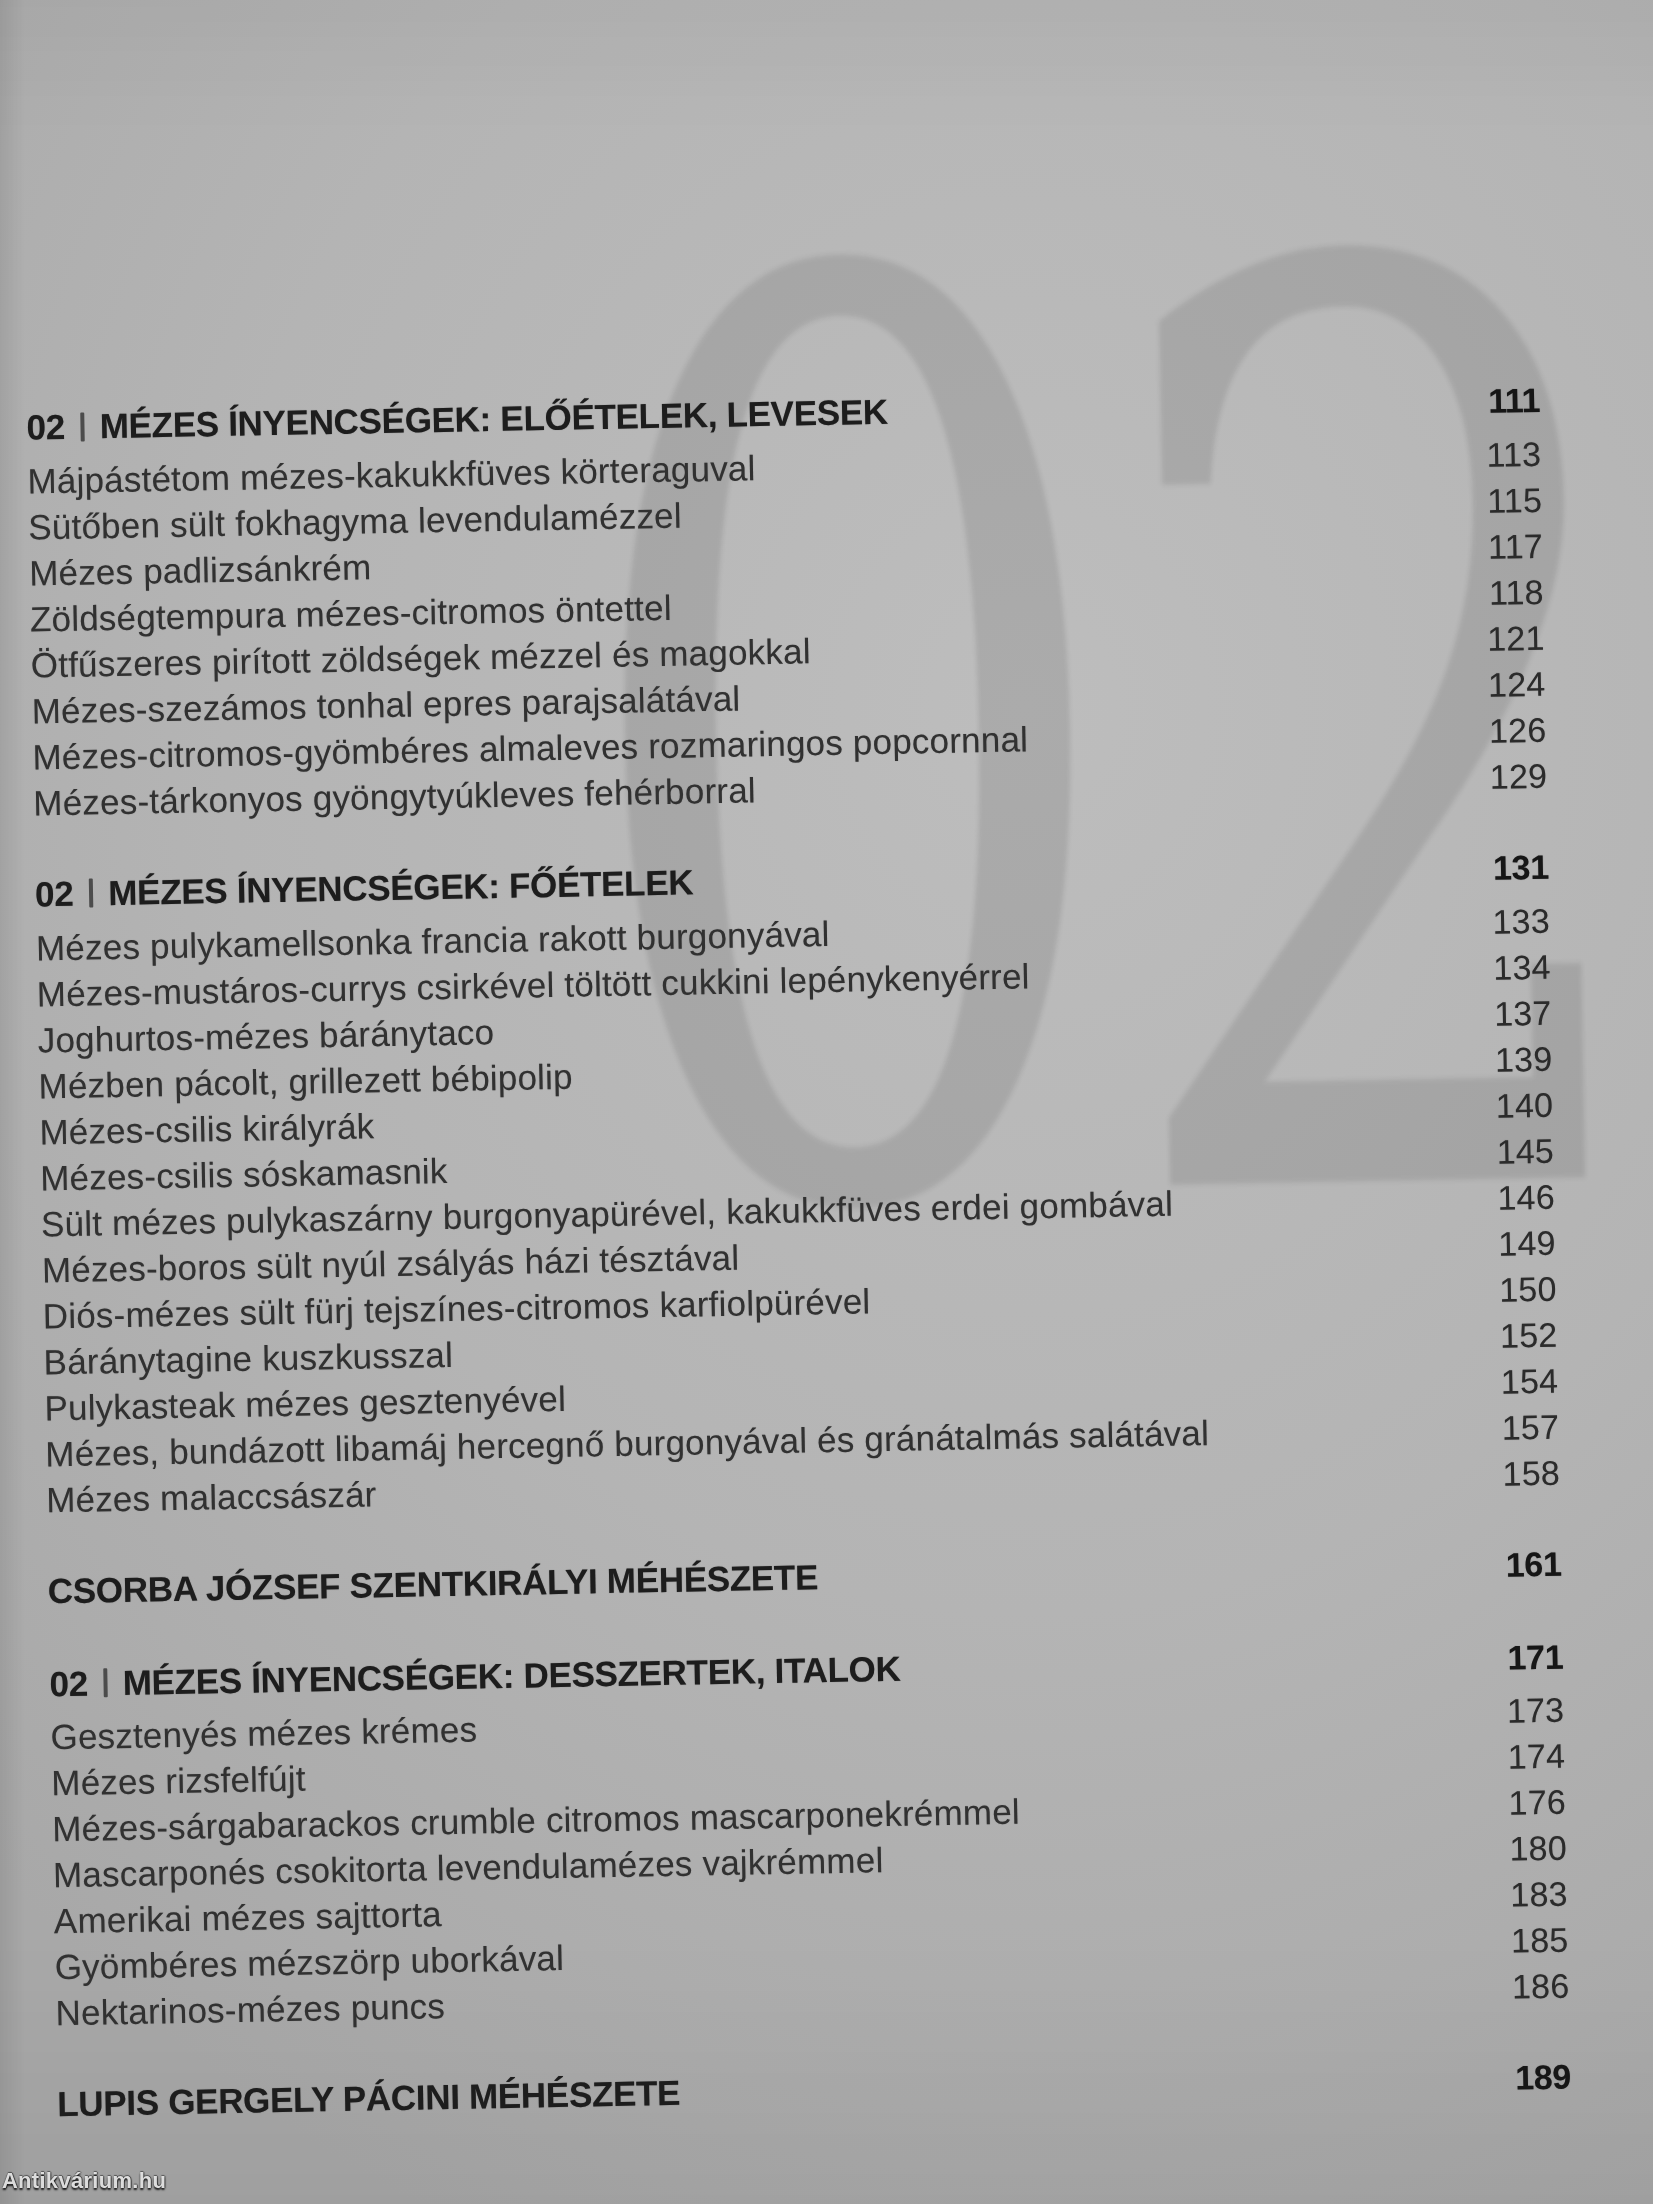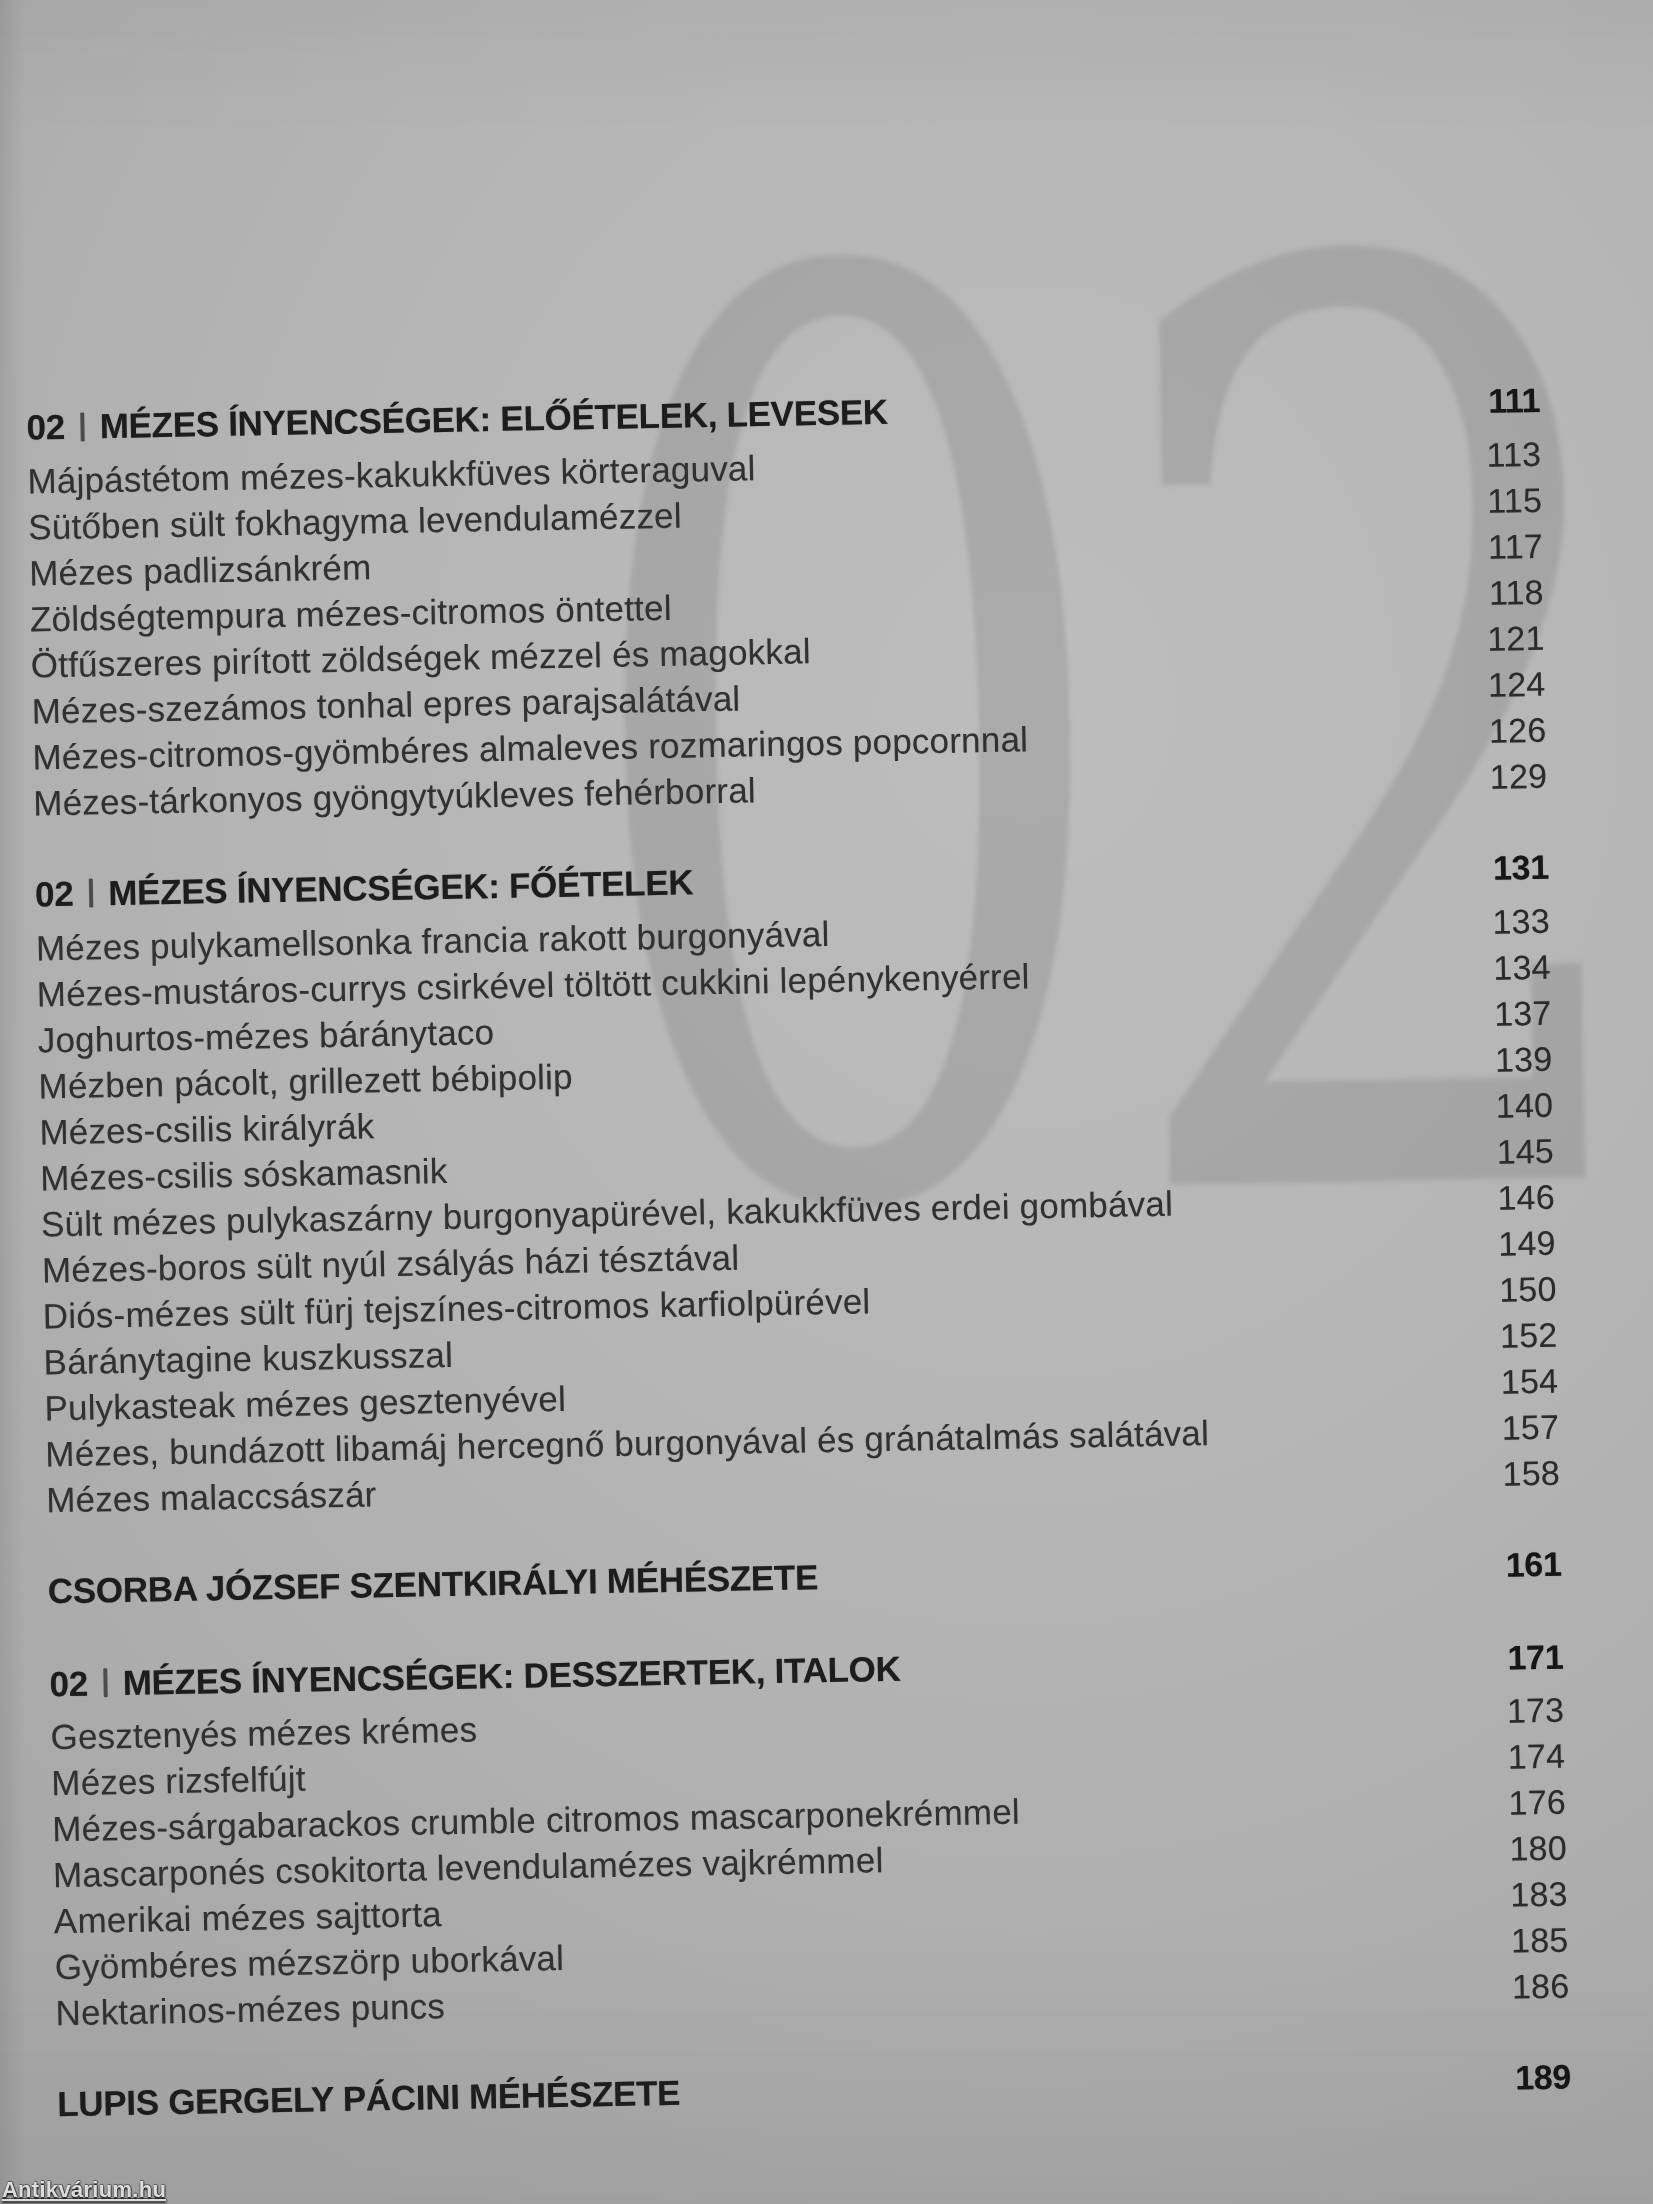--- a/index.html
+++ b/index.html
@@ -102,27 +102,26 @@
     margin-left: auto;
     flex: 0 0 auto;
     font-size: 34px;
     color: #2b2b2b;
   }
 
   
   .credit-watermark {
     position: absolute;
     left: 1.9px;
-    bottom: 2px;
+    bottom: 11px;
     font-size: 22px;
     font-weight: 700;
     letter-spacing: 0.3px;
     color: rgba(238,238,238,0.92);
     text-shadow: 0 1.9px 1.9px rgba(0,0,0,0.85), 0 -1px 1px rgba(0,0,0,0.45), 1px 0 1px rgba(0,0,0,0.5);
-    text-decoration: underline;
   }
 </style>
 </head>
 <body>
 
 <div class="photo-rotate">
   <div class="chapter-watermark">02</div>
 
   <main class="toc">
       <section class="toc-section">

